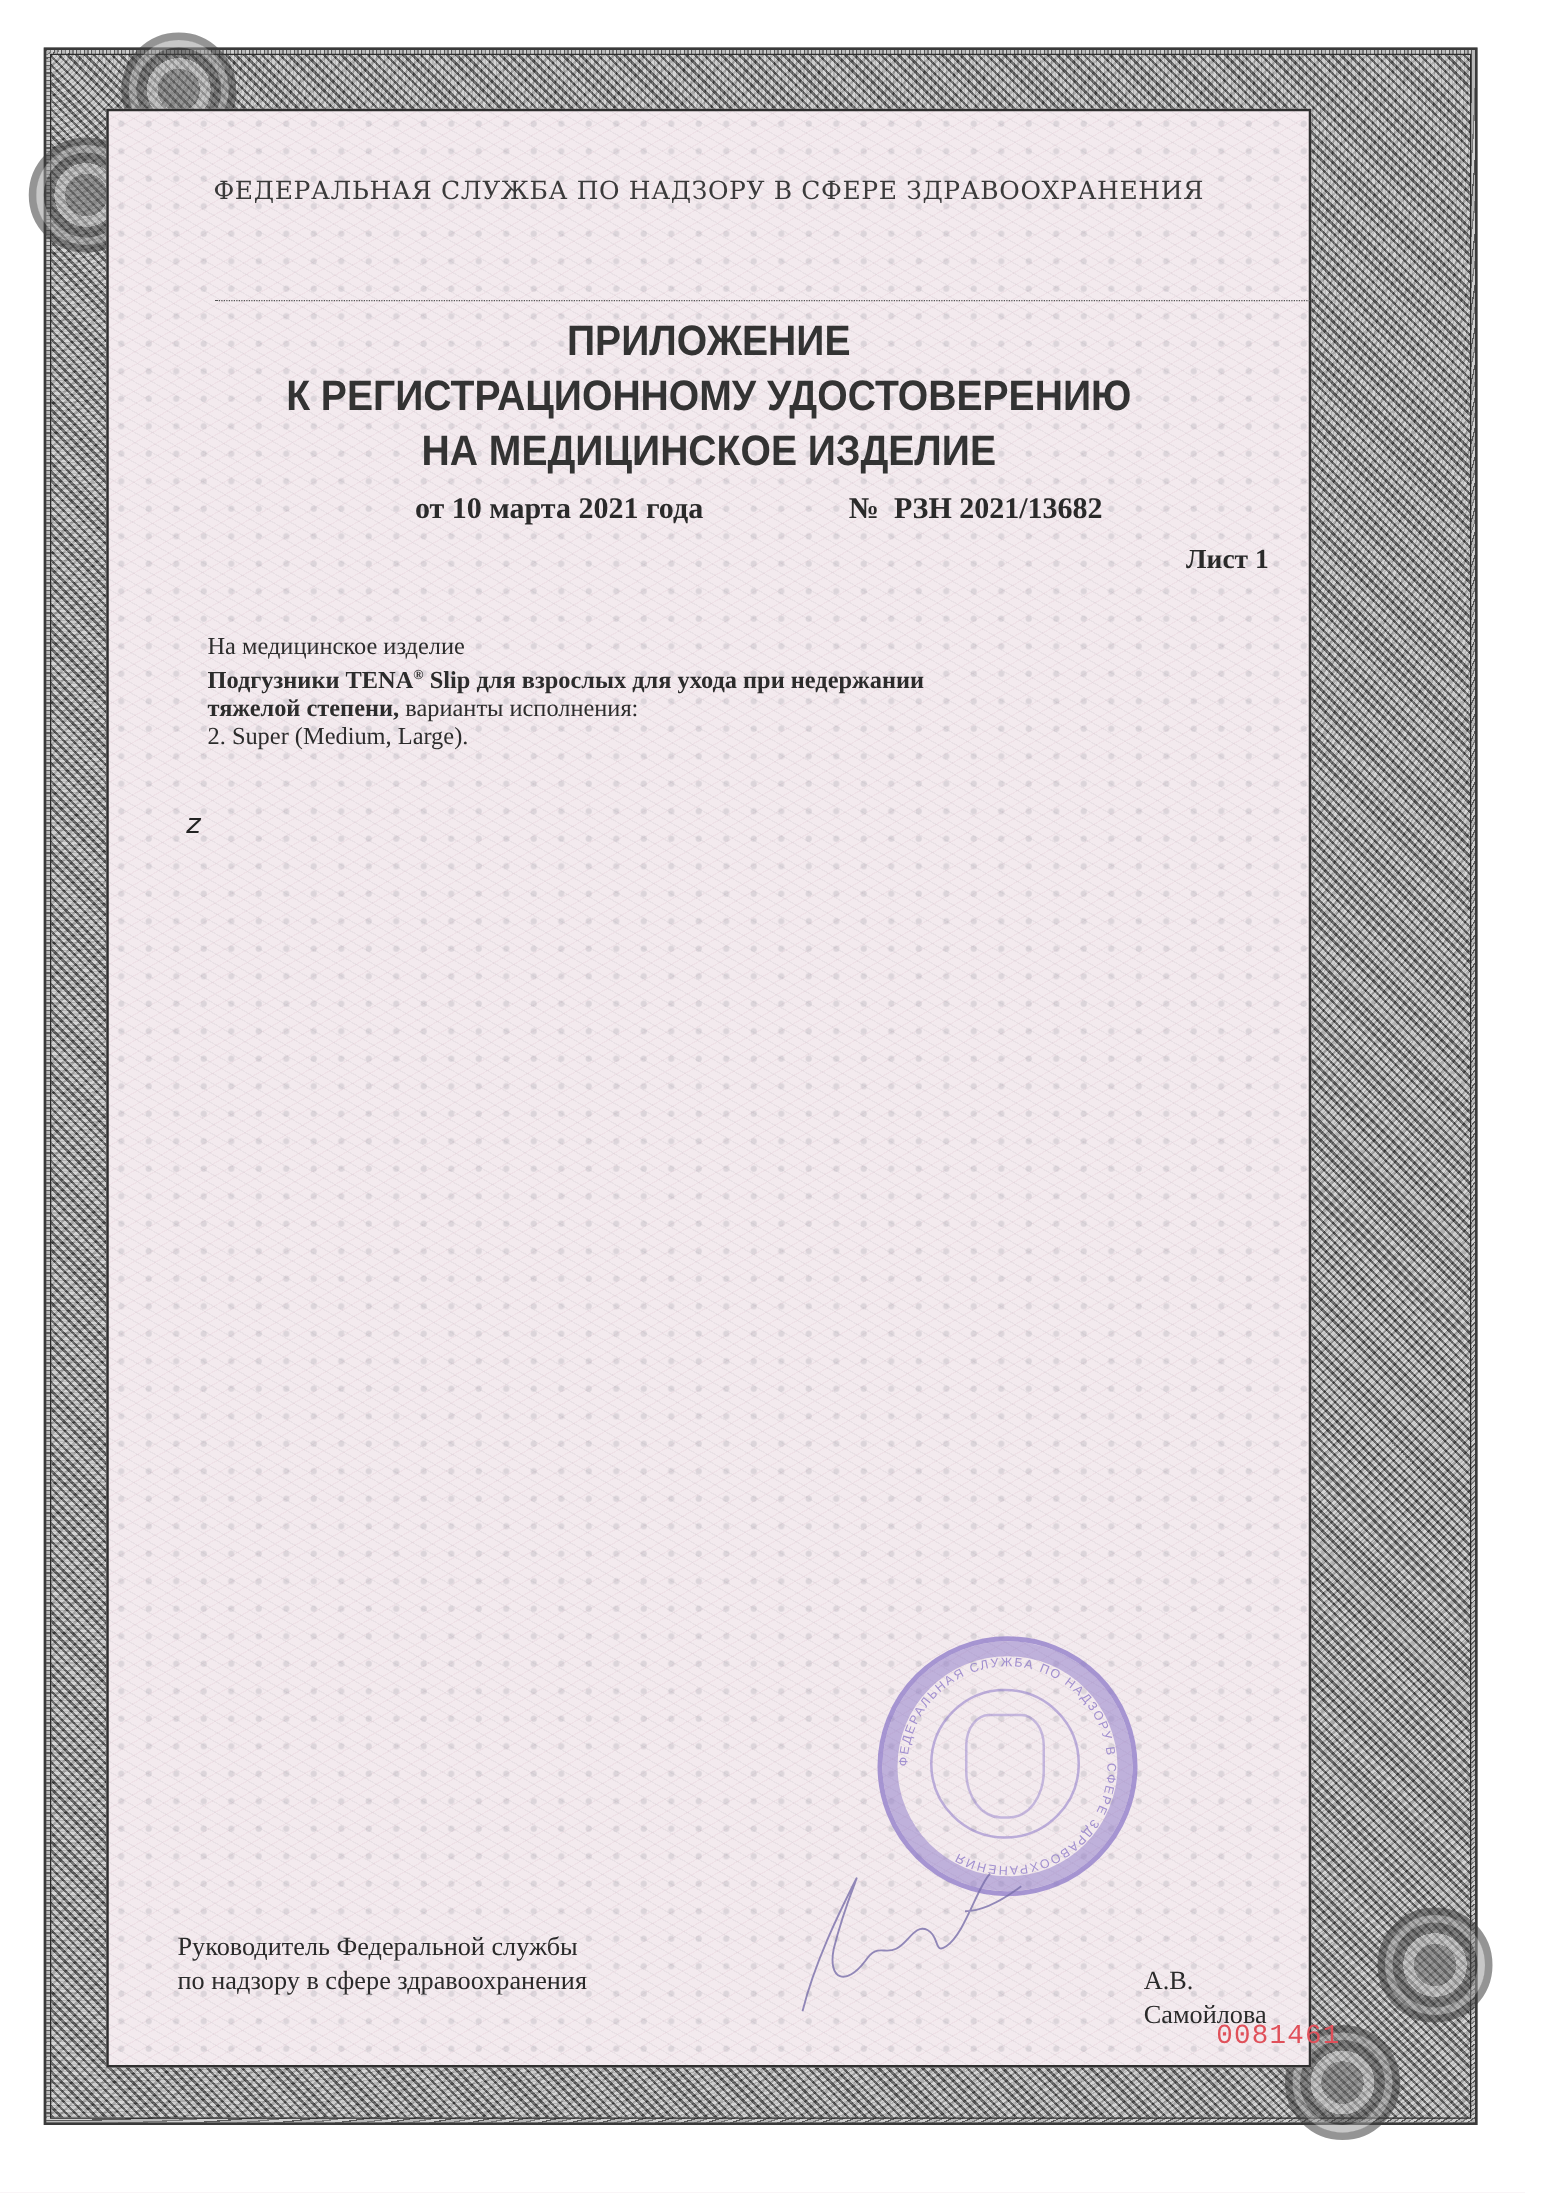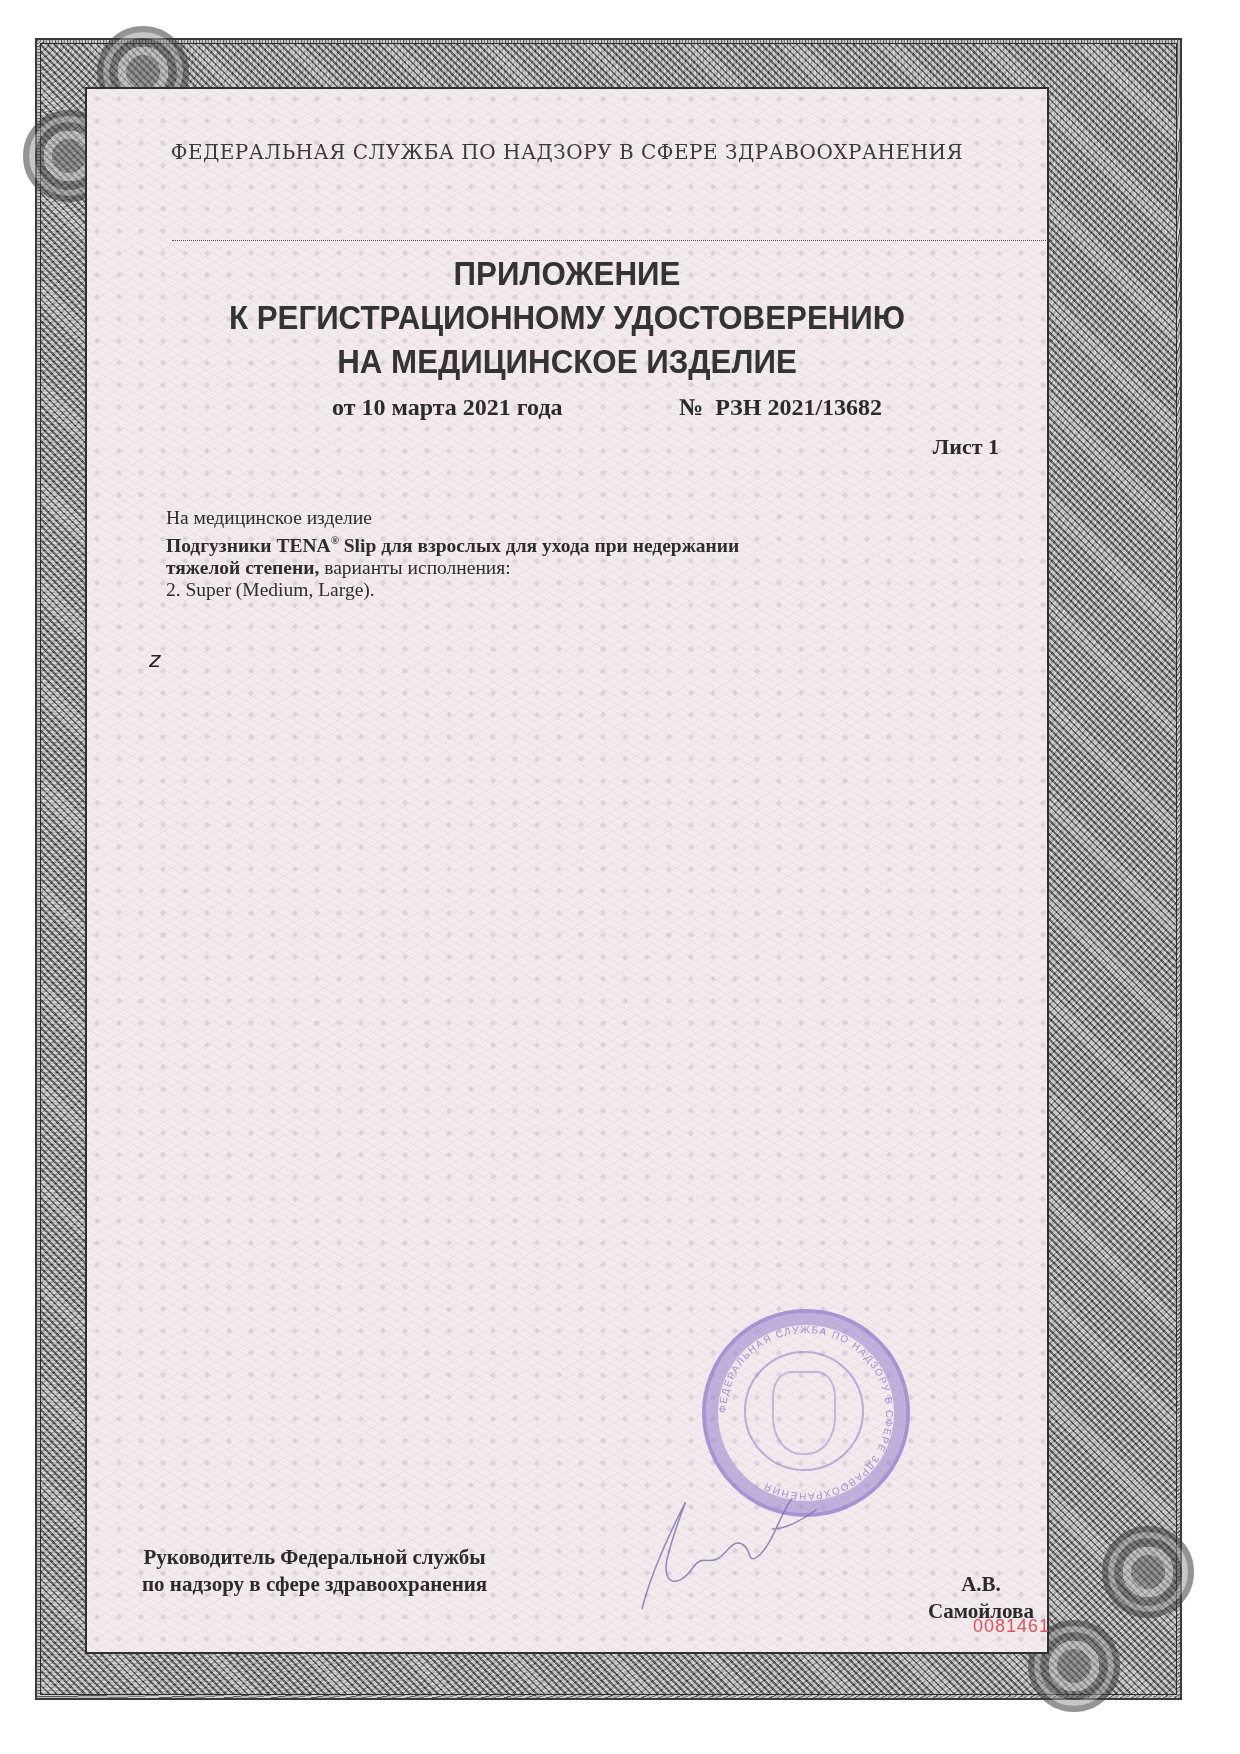--- a/index.html
+++ b/index.html
@@ -46,23 +46,23 @@
   .title {
     left: 0; width: 100%; text-align: center; font-family: "Liberation Sans", sans-serif;
     font-weight: bold; font-size: 34px; color: #333; line-height: 44px; transform: scaleX(0.92);
   }
   .date-line {
     font-family: "Liberation Serif", serif; font-weight: bold; font-size: 24px; color: #2a2a2a;
   }
   .sheet { font-weight: bold; font-size: 22px; color: #2a2a2a; }
   .body-text { font-size: 19.5px; line-height: 22px; color: #2c2c2c; }
   .body-text b { font-weight: bold; }
-  .sig { font-weight: bold; font-size: 21px; line-height: 27px; color: #2a2a2a; text-align: center; }
+  .sig { font-weight: normal; font-size: 21px; line-height: 27px; color: #2a2a2a; }
   .serial {
-    font-family: Liberation Sans, sans-serif; font-size: 18px; color: #e0505a; letter-spacing: 1px;
+    font-family: Liberation Mono, monospace; font-size: 22px; color: #e0505a; letter-spacing: 1px;
   }
   .handmark { font-family: "DejaVu Sans", sans-serif; font-size: 22px; color: #222; font-style: italic; }
   .stamp {
     left: 615px; top: 1220px; width: 200px; height: 200px; border-radius: 50%;
     border: 4px solid rgba(140,120,200,0.75);
     box-shadow: inset 0 0 0 10px rgba(243,234,238,0.0), inset 0 0 0 12px rgba(140,120,200,0.5);
   }
   .stamp-inner {
     position: absolute; left: 38px; top: 38px; width: 116px; height: 116px; border-radius: 50%;
     border: 2px solid rgba(140,120,200,0.55);
@@ -101,21 +101,21 @@
 
   <div class="abs date-line" style="left:217px; top:305px;margin-left:28px;">
     <span>от</span>
     <span>10 марта 2021 года</span>
   </div>
   <div class="abs date-line" style="left:592px; top:305px;">
     <span>№</span>&nbsp;
     <span>РЗН 2021/13682</span>
   </div>
 
-  <div class="abs sheet" style="right:48px; top:345px;">Лист 1</div>
+  <div class="abs sheet" style="right:32px; top:345px;">Лист 1</div>
 
   <div class="abs body-text" style="left:79px; top:418px; width:800px;">
     <div>На медицинское изделие</div>
     <div>
       <b>Подгузники TENA</b><sup style="font-size:11px;font-weight:bold;">®</sup><b> Slip для взрослых для ухода при недержании</b>
     </div>
     <div>
       <b>тяжелой степени,</b><span> варианты исполнения:</span>
     </div>
     <div>2. Super (Medium, Large).</div>

